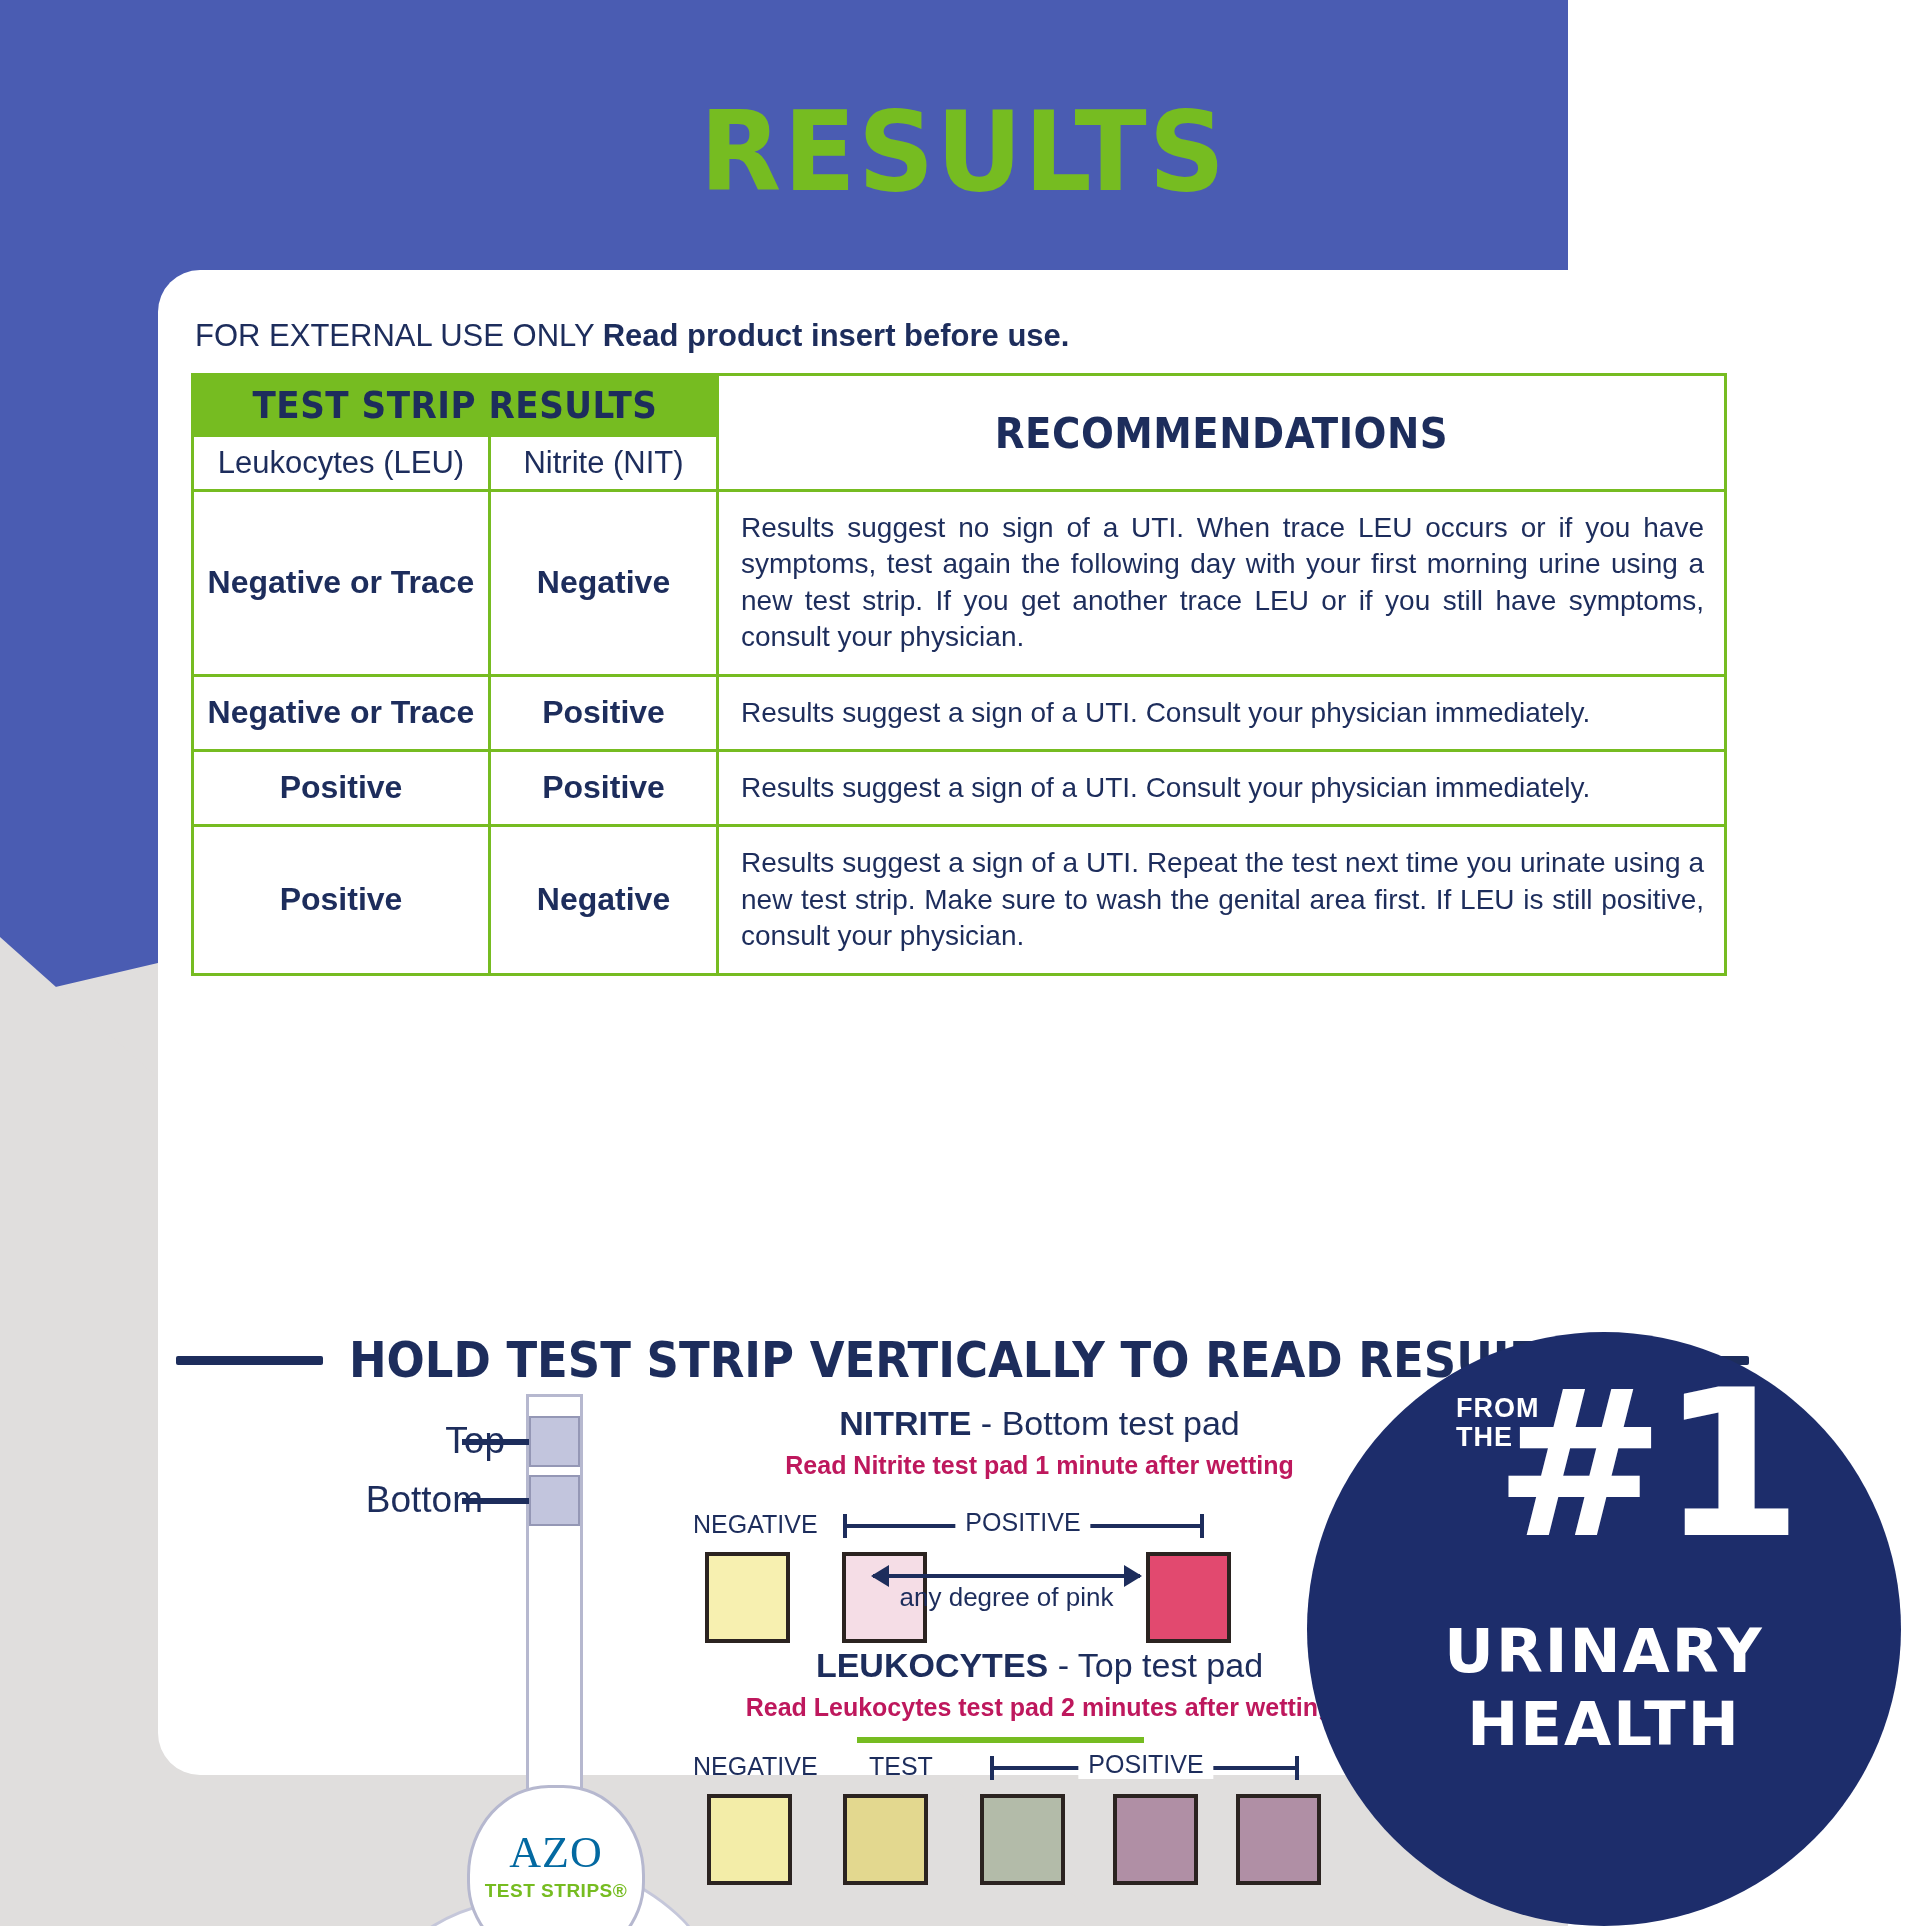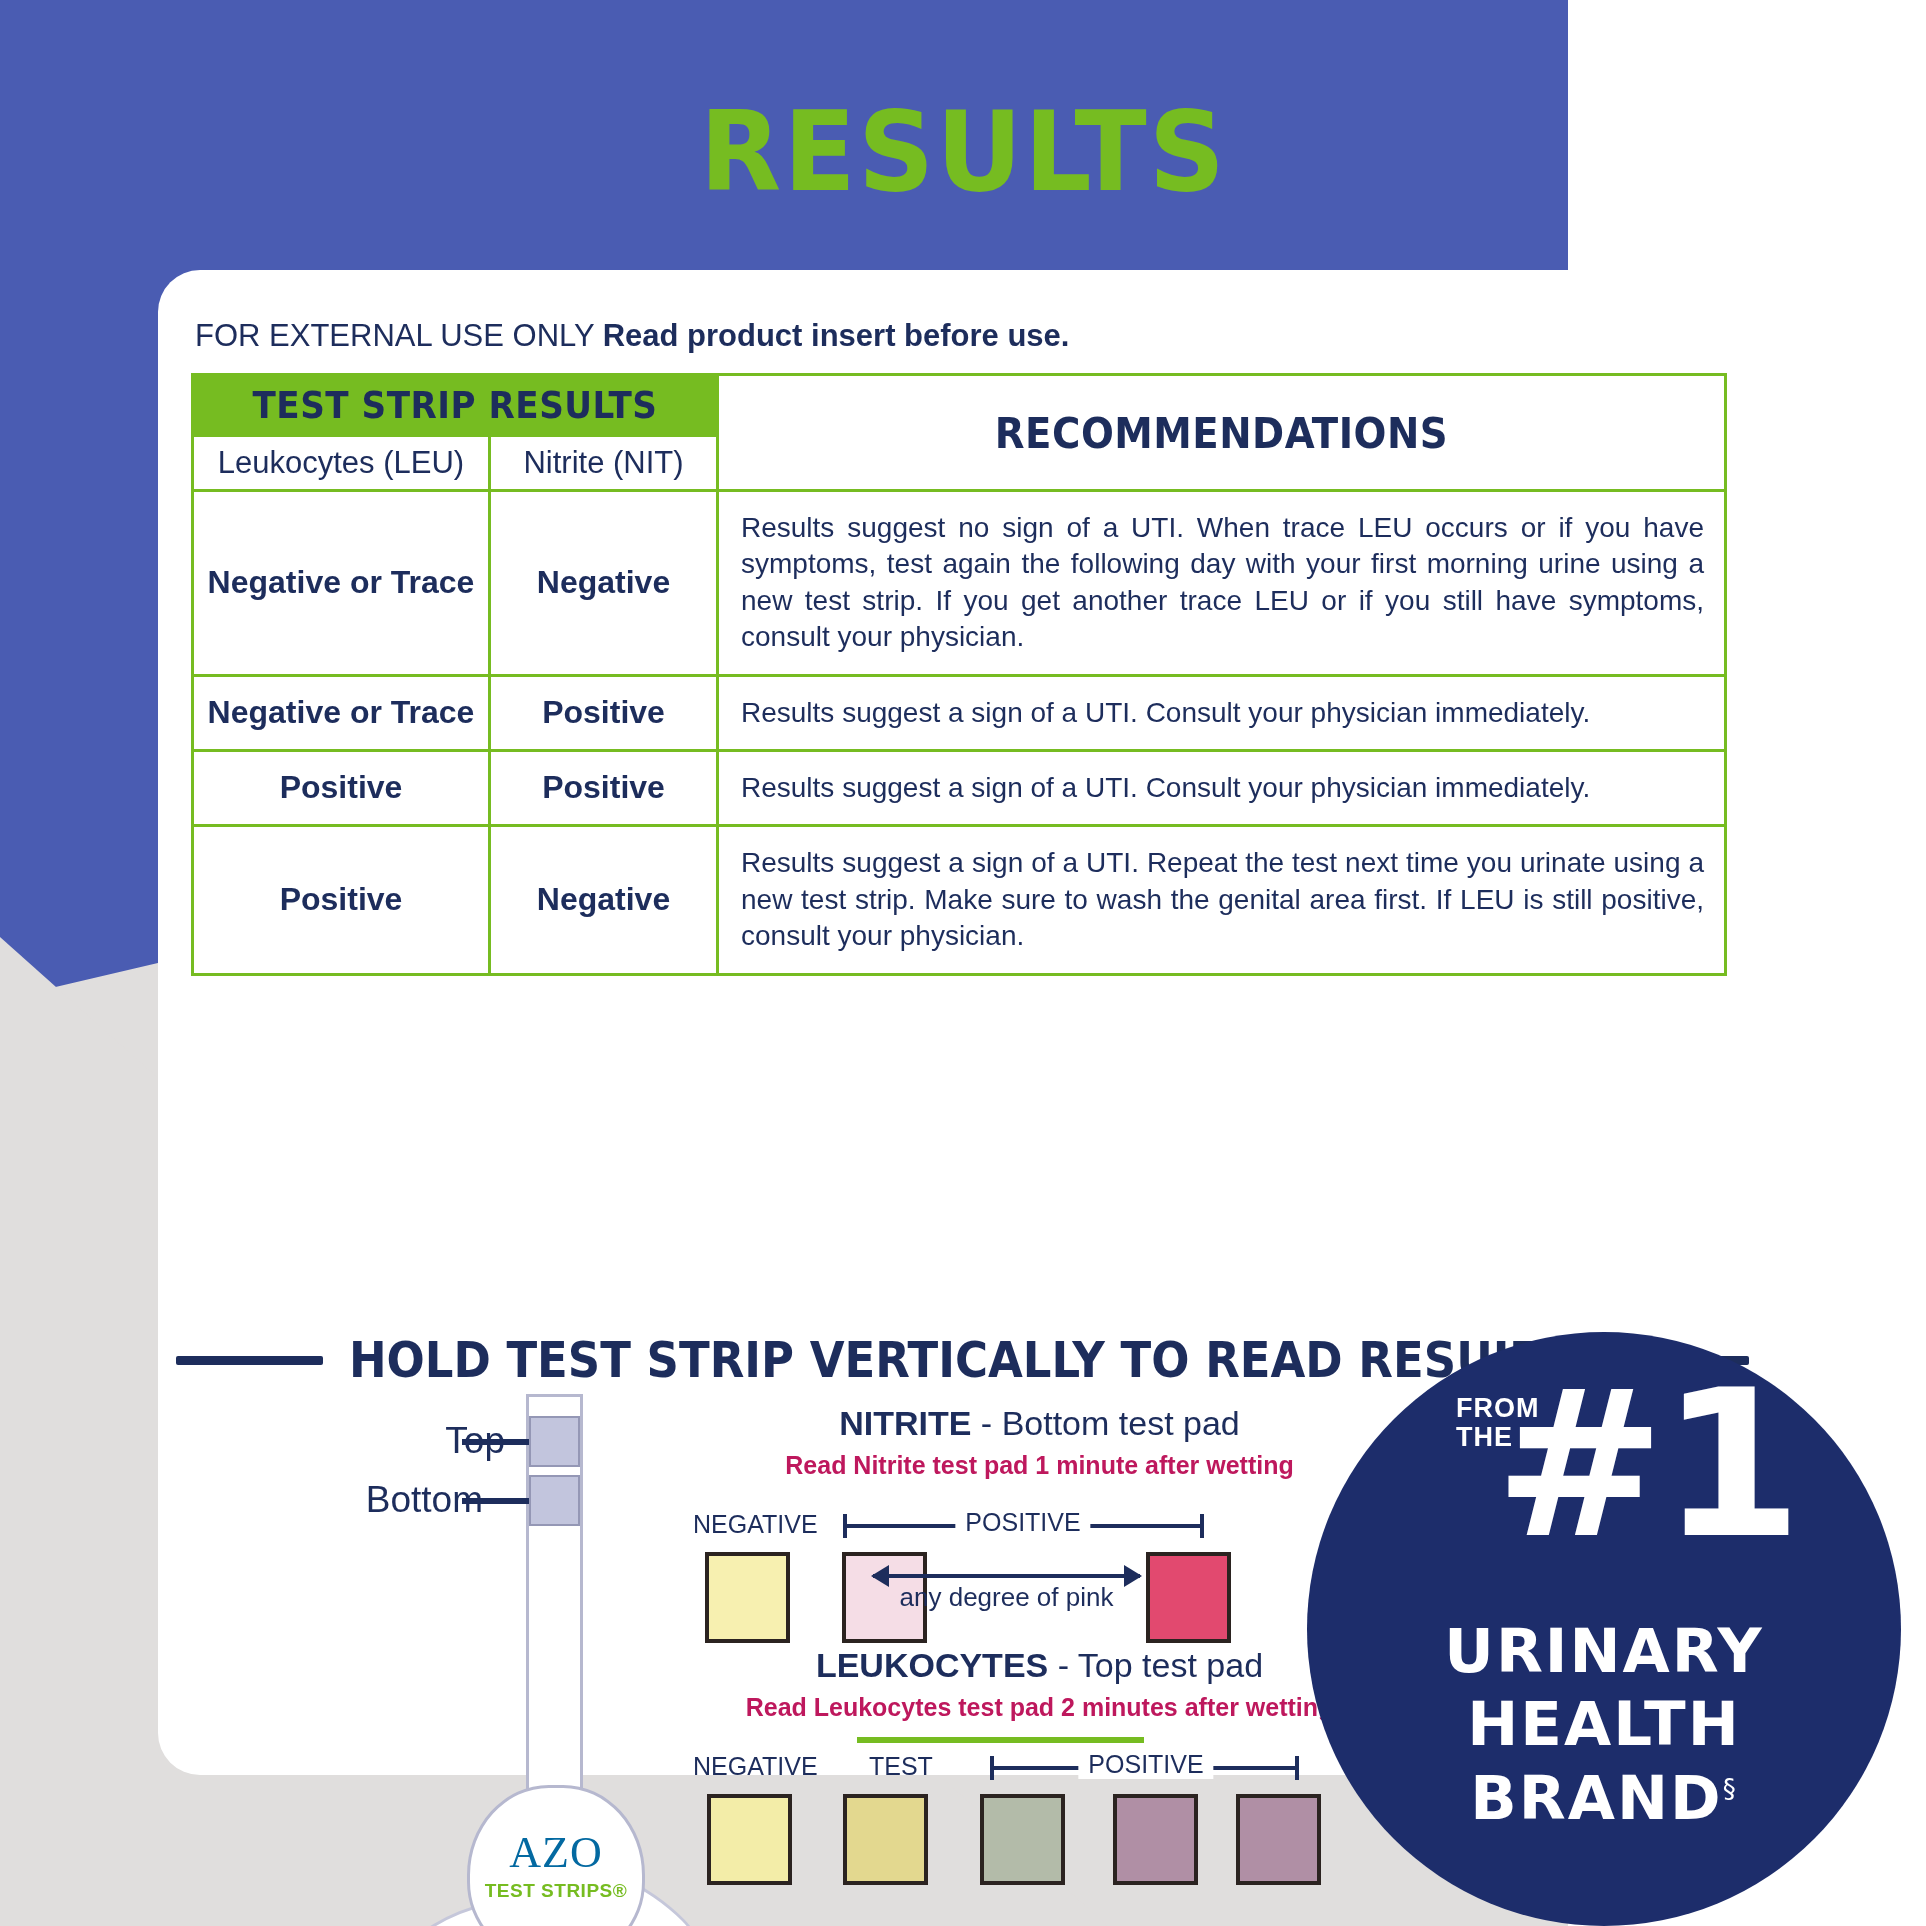--- a/index.html
+++ b/index.html
@@ -428,19 +428,16 @@
   </div>
 
   <div class="badge">
     <div class="badge-from">
       <div>FROM</div>
       <div>THE</div>
     </div>
     <div class="badge-num">#1</div>
     <div class="badge-l1">URINARY</div>
     <div class="badge-l2">HEALTH</div>
-    <div class="badge-l3">
-      <span>BRAND</span><sup>§</sup>
-    </div>
   </div>
 
 </div>
 
 
 </body></html>

